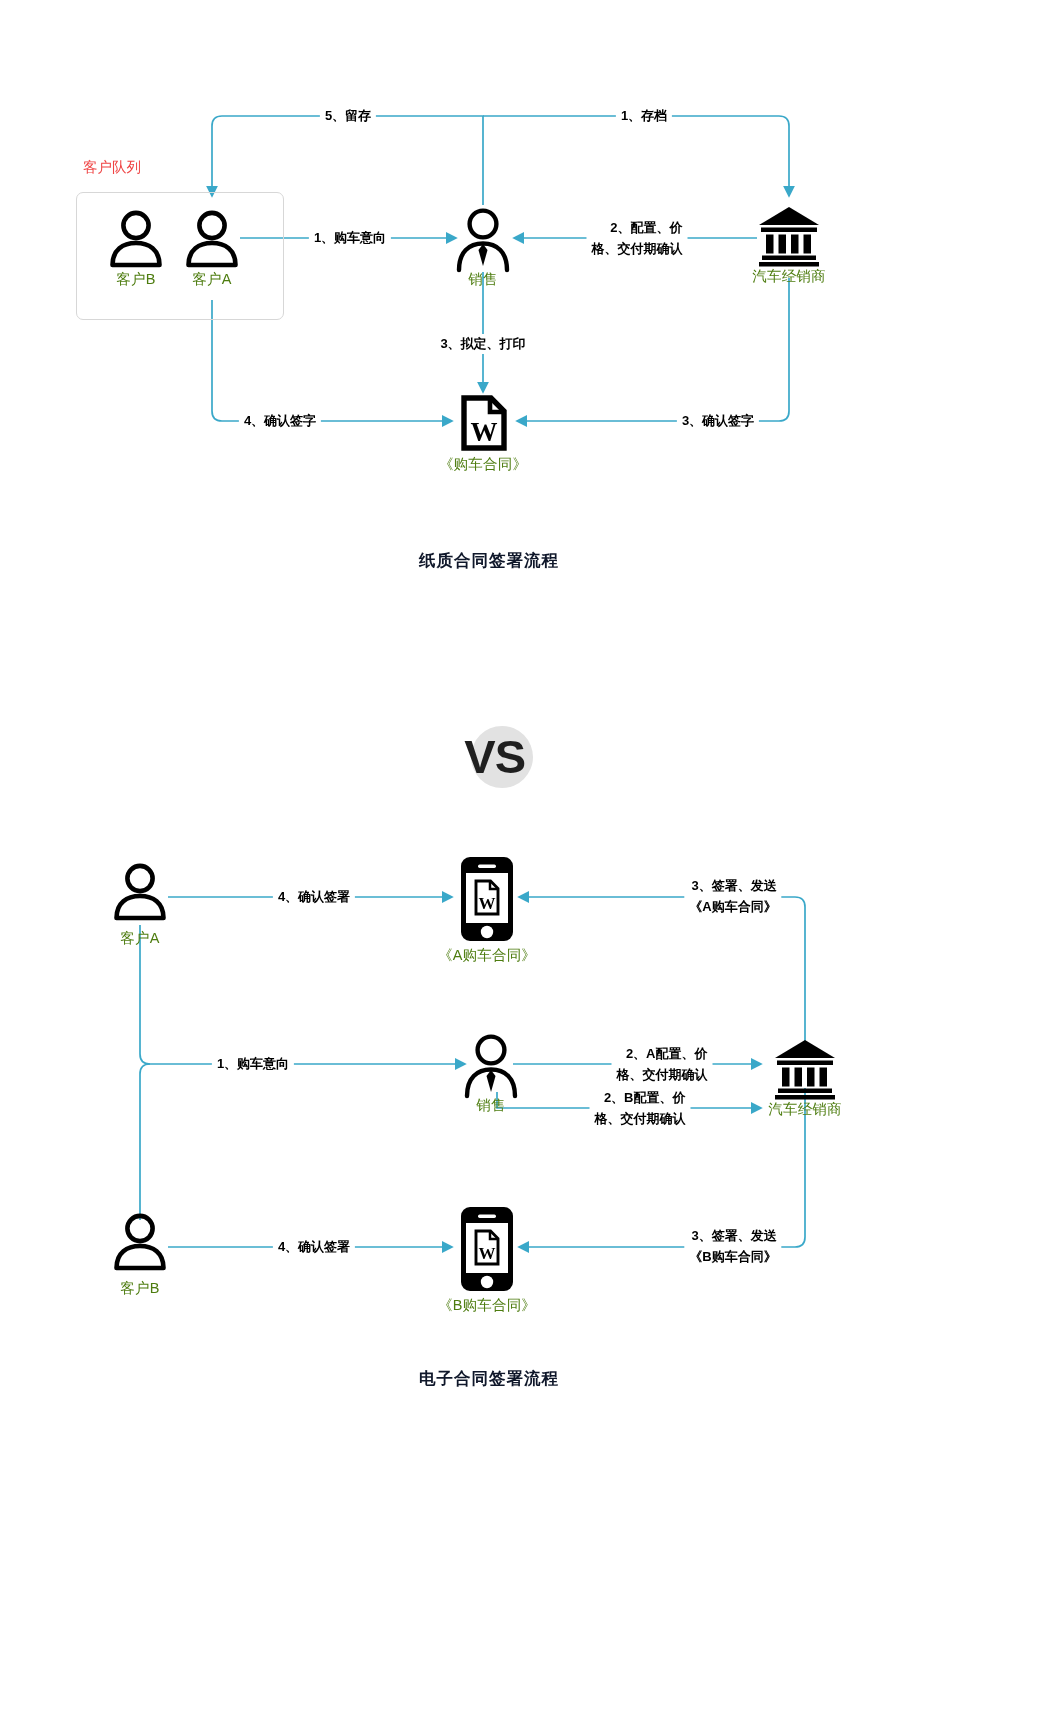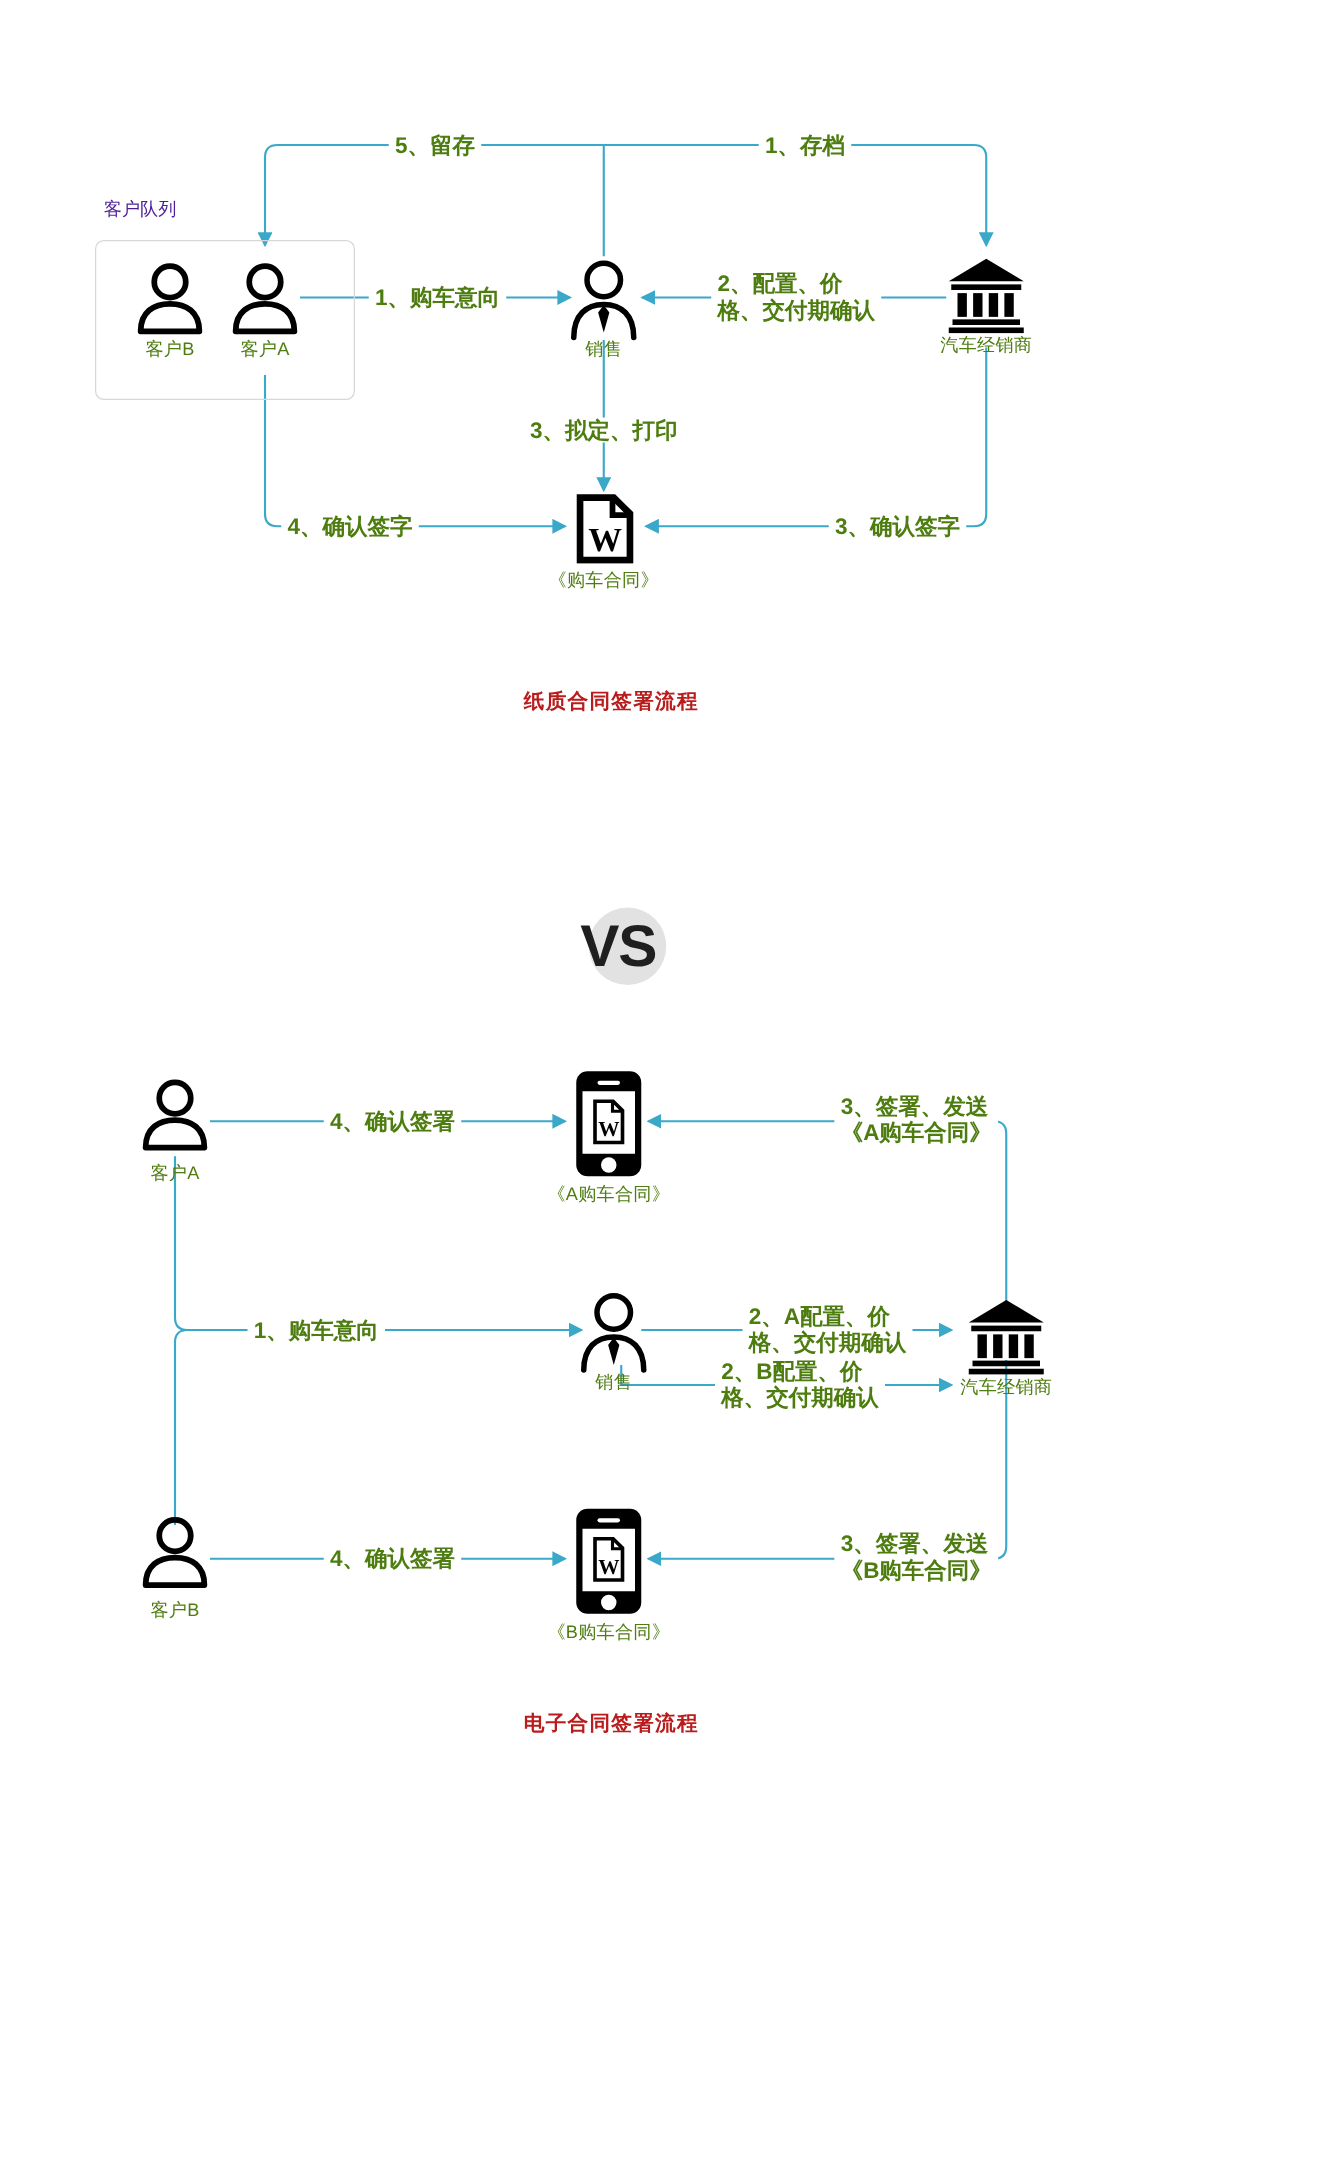--- a/index.html
+++ b/index.html
@@ -20,51 +20,51 @@
   .lbl {
     position:absolute;
     font-size:14.5px;
     color:#4d7c0f;
     white-space:nowrap;
     letter-spacing:0.2px;
   }
   .lbl.c { transform:translateX(-50%); text-align:center; }
   .edge-lbl {
     position:absolute;
-    font-size:18px;
-    color:#4d7c0f;
+    font-size:13px;
+    color:#000000;
     white-space:nowrap;
-    text-align:left;
+    text-align:right;
     line-height:20px;
     transform:translate(-50%,-50%);
     background:#ffffff;
     padding:0 5px;
     font-weight:600;
   }
   .edge-lbl.two { line-height:21px; }
 
   
   .queue-box {
     position:absolute;
     border:1.3px solid #d7d7d7;
     border-radius:7px;
     background:transparent;
   }
   .queue-cap {
     position:absolute;
     font-size:14.5px;
-    color:#4c1d95;
+    color:#ef4444;
   }
 
   
   .section-title {
     position:absolute;
     font-size:16.5px;
     font-weight:bold;
-    color:#b91c1c;
+    color:#0f172a;
     transform:translateX(-50%);
     letter-spacing:1px;
   }
 
   
   .vs-wrap { position:absolute; width:120px; height:70px; }
   .vs-circle {
     position:absolute; left:46px; top:2px;
     width:62px; height:62px; border-radius:50%;
     background:#e2e2e2;

